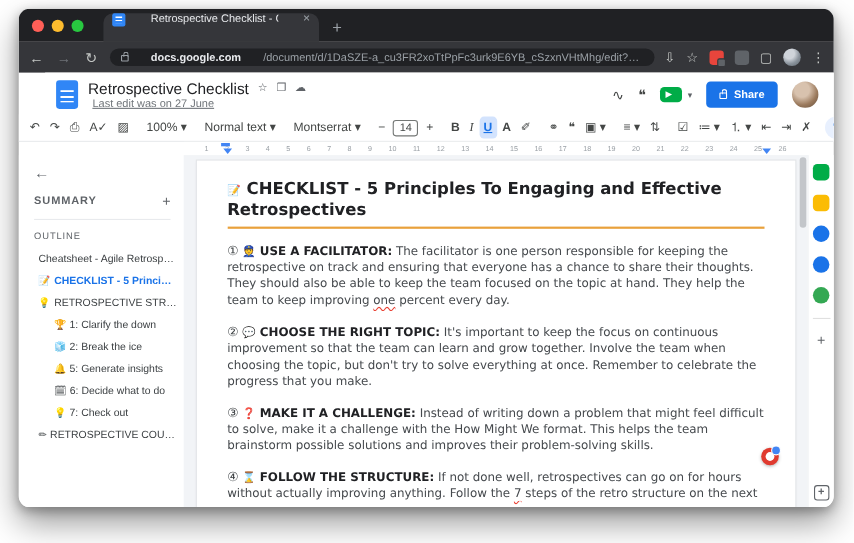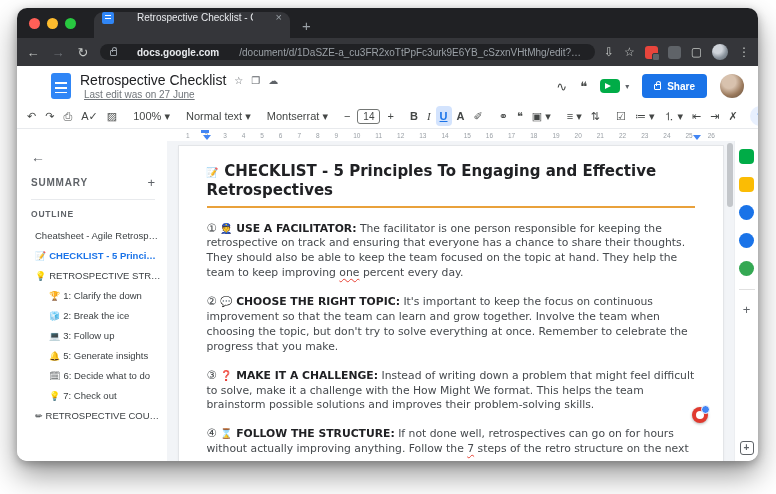--- a/index.html
+++ b/index.html
@@ -84,21 +84,21 @@
   .rbar{position:absolute;top:1px;left:22px;width:8px;height:3px;background:#4285f4;}
   
   .dbody{flex:1;display:flex;min-height:0;}
   
   .outline{width:150px;background:#fff;padding:8px 6px 0 14px;flex-shrink:0;overflow:hidden;}
   .backarrow{font-size:14px;color:#5f6368;margin-bottom:10px;}
   .srow{display:flex;align-items:center;justify-content:space-between;padding-right:6px;}
   .slabel{font-size:10px;letter-spacing:.8px;color:#5f6368;font-weight:700;}
   .splus{font-size:13px;color:#5f6368;}
   .sdiv{height:1px;background:#e8eaed;margin:9px 6px 9px 0;}
-  .olabel{font-size:8.5px;letter-spacing:.8px;color:#5f6368;font-weight:700;margin-bottom:6px;}
+  .olabel{font-size:8.5px;letter-spacing:.8px;color:#5f6368;font-weight:400;margin-bottom:6px;}
   .oitem{position:relative;font-size:9.5px;color:#3c4043;padding:4.5px 0 4.5px 4px;white-space:nowrap;overflow:hidden;text-overflow:ellipsis;}
   .oitem.lvl2{padding-left:18px;}
   .oitem.active{color:#1a73e8;font-weight:700;}
   .oitem.active::before{content:"";position:absolute;left:-12px;top:50%;width:8px;height:2px;background:#80868b;}
   .oemoji{margin-right:3px;font-size:9px;}
   .oemoji:empty{display:none;}
   
   .canvas{flex:1;background:#f2f4f7;position:relative;overflow:hidden;padding-top:5px;}
   .page{width:544px;margin:0 auto;background:#fff;min-height:360px;box-shadow:0 0 0 1px #e3e5e8,0 1px 3px rgba(0,0,0,.08);
     padding:16px 28px 20px 28px;}
@@ -286,21 +286,20 @@
       </div>
       <div class="sdiv"></div>
       <div class="olabel">OUTLINE</div>
       <div>
 
       <div class="oitem lvl1"><span>Cheatsheet - Agile Retrospecti...</span></div>
             <div class="oitem lvl1 active"><span class="oemoji">📝</span><span>CHECKLIST - 5 Principles To...</span></div>
             <div class="oitem lvl1"><span class="oemoji">💡</span><span>RETROSPECTIVE STRUCTURE</span></div>
             <div class="oitem lvl2"><span class="oemoji">🏆</span><span>1: Clarify the down</span></div>
             <div class="oitem lvl2"><span class="oemoji">🧊</span><span>2: Break the ice</span></div>
-            <div class="oitem lvl2"><span class="oemoji">💻</span><span>3: Follow up</span></div>
             <div class="oitem lvl2"><span class="oemoji">🔔</span><span>5: Generate insights</span></div>
             <div class="oitem lvl2"><span class="oemoji">🗓</span><span>6: Decide what to do</span></div>
             <div class="oitem lvl2"><span class="oemoji">💡</span><span>7: Check out</span></div>
             <div class="oitem lvl1"><span class="oemoji">✏</span><span>RETROSPECTIVE COURSE</span></div>
           </div>
     </div>
 
     <div class="canvas">
       <div class="page">
         <h1 class="ptitle"><span class="pemoji">📝</span> <span>CHECKLIST - 5 Principles To Engaging and Effective Retrospectives</span></h1>

